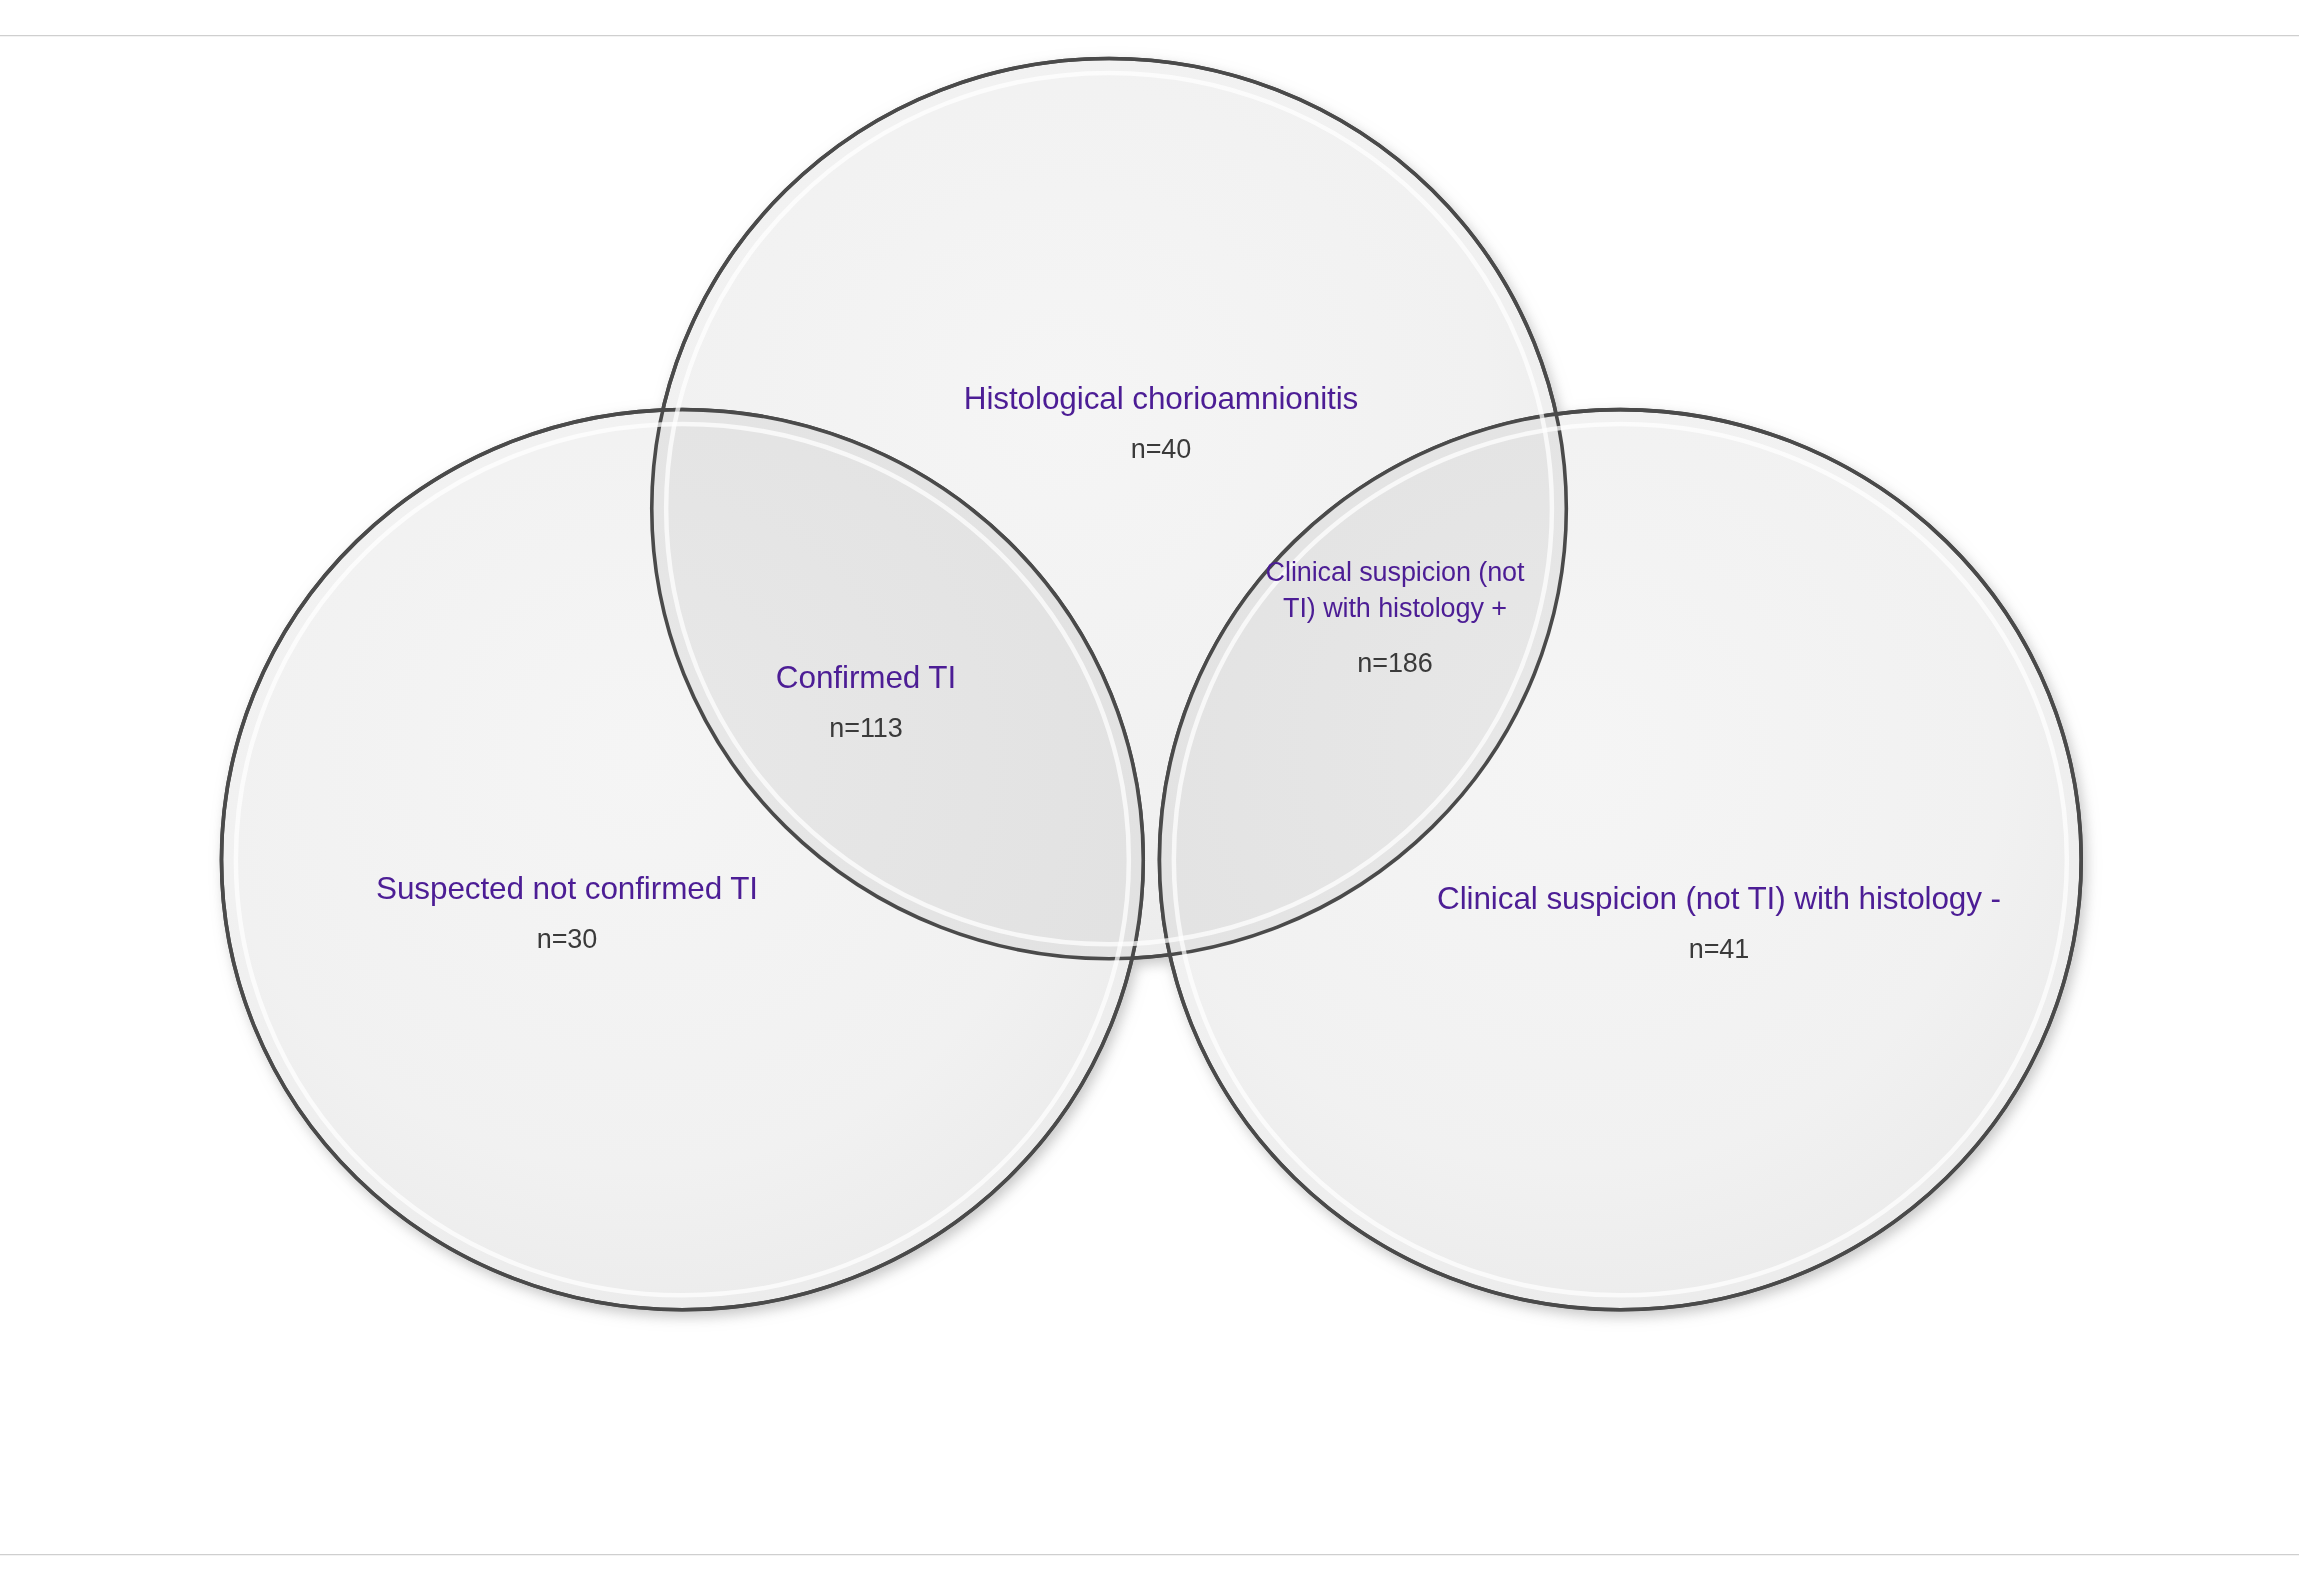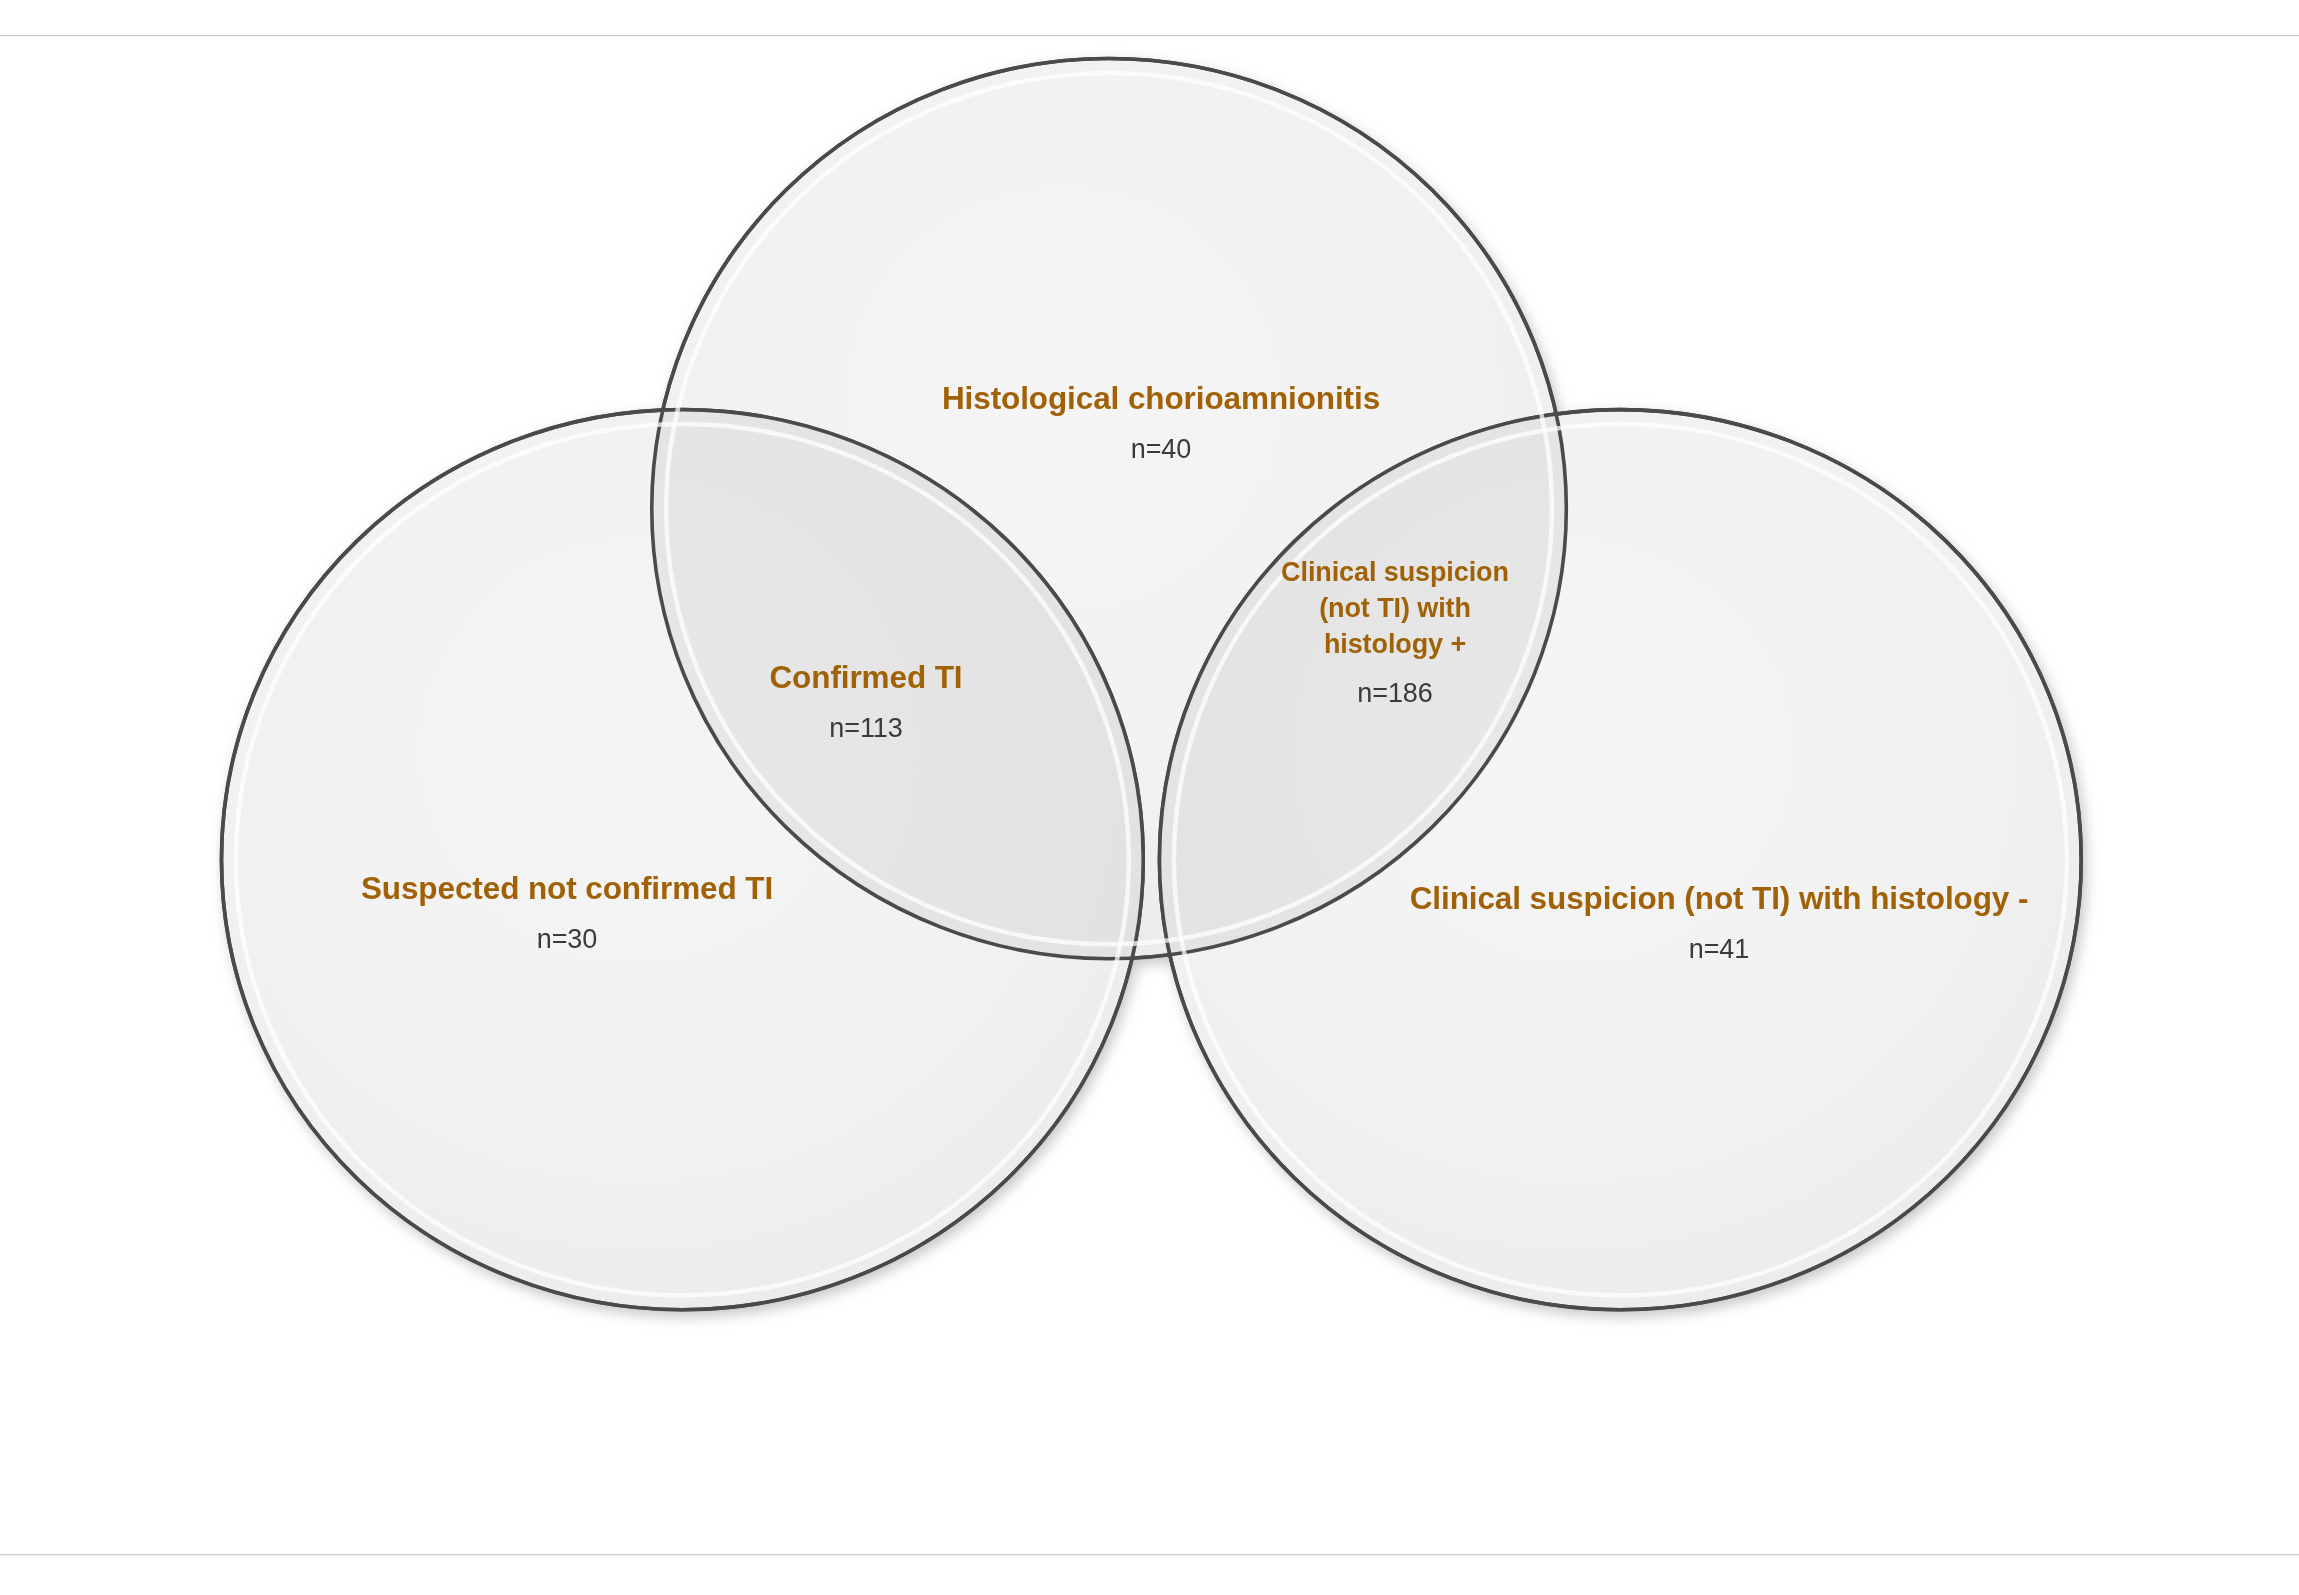--- a/index.html
+++ b/index.html
@@ -40,33 +40,33 @@
 
   .label {
     position: absolute;
     text-align: center;
     color: #1c1c1c;
     line-height: 1.30;
     letter-spacing: -0.1px;
   }
   .label .title {
     display: block;
-    font-weight: bold;
+    font-weight: normal;
     font-size: 31.5px;
-    color: #a16207;
+    color: #4c1d95;
   }
   .label .count {
     display: block;
     font-weight: normal;
     font-size: 27px;
     color: #3a3a3a;
     margin-top: 12.6px;
   }
   .label.narrow .title { font-size: 27px; line-height: 1.34; }
-  .label.narrow .count { margin-top: 13px; }
+  .label.narrow .count { margin-top: 20px; }
 
   
   #label-top        { left: 684px;  top: 378px;  width: 954px; }
   #label-left       { left: 162px;  top: 868px; width: 810px;  }
   #label-right      { left: 1386px; top: 878px;  width: 666px;  }
   #label-center-left{ left: 677px;  top: 657px;  width: 378px;  }
   #label-center-right{left: 1260px; top: 554px;  width: 270px;  }
 </style>
 </head>
 <body>

